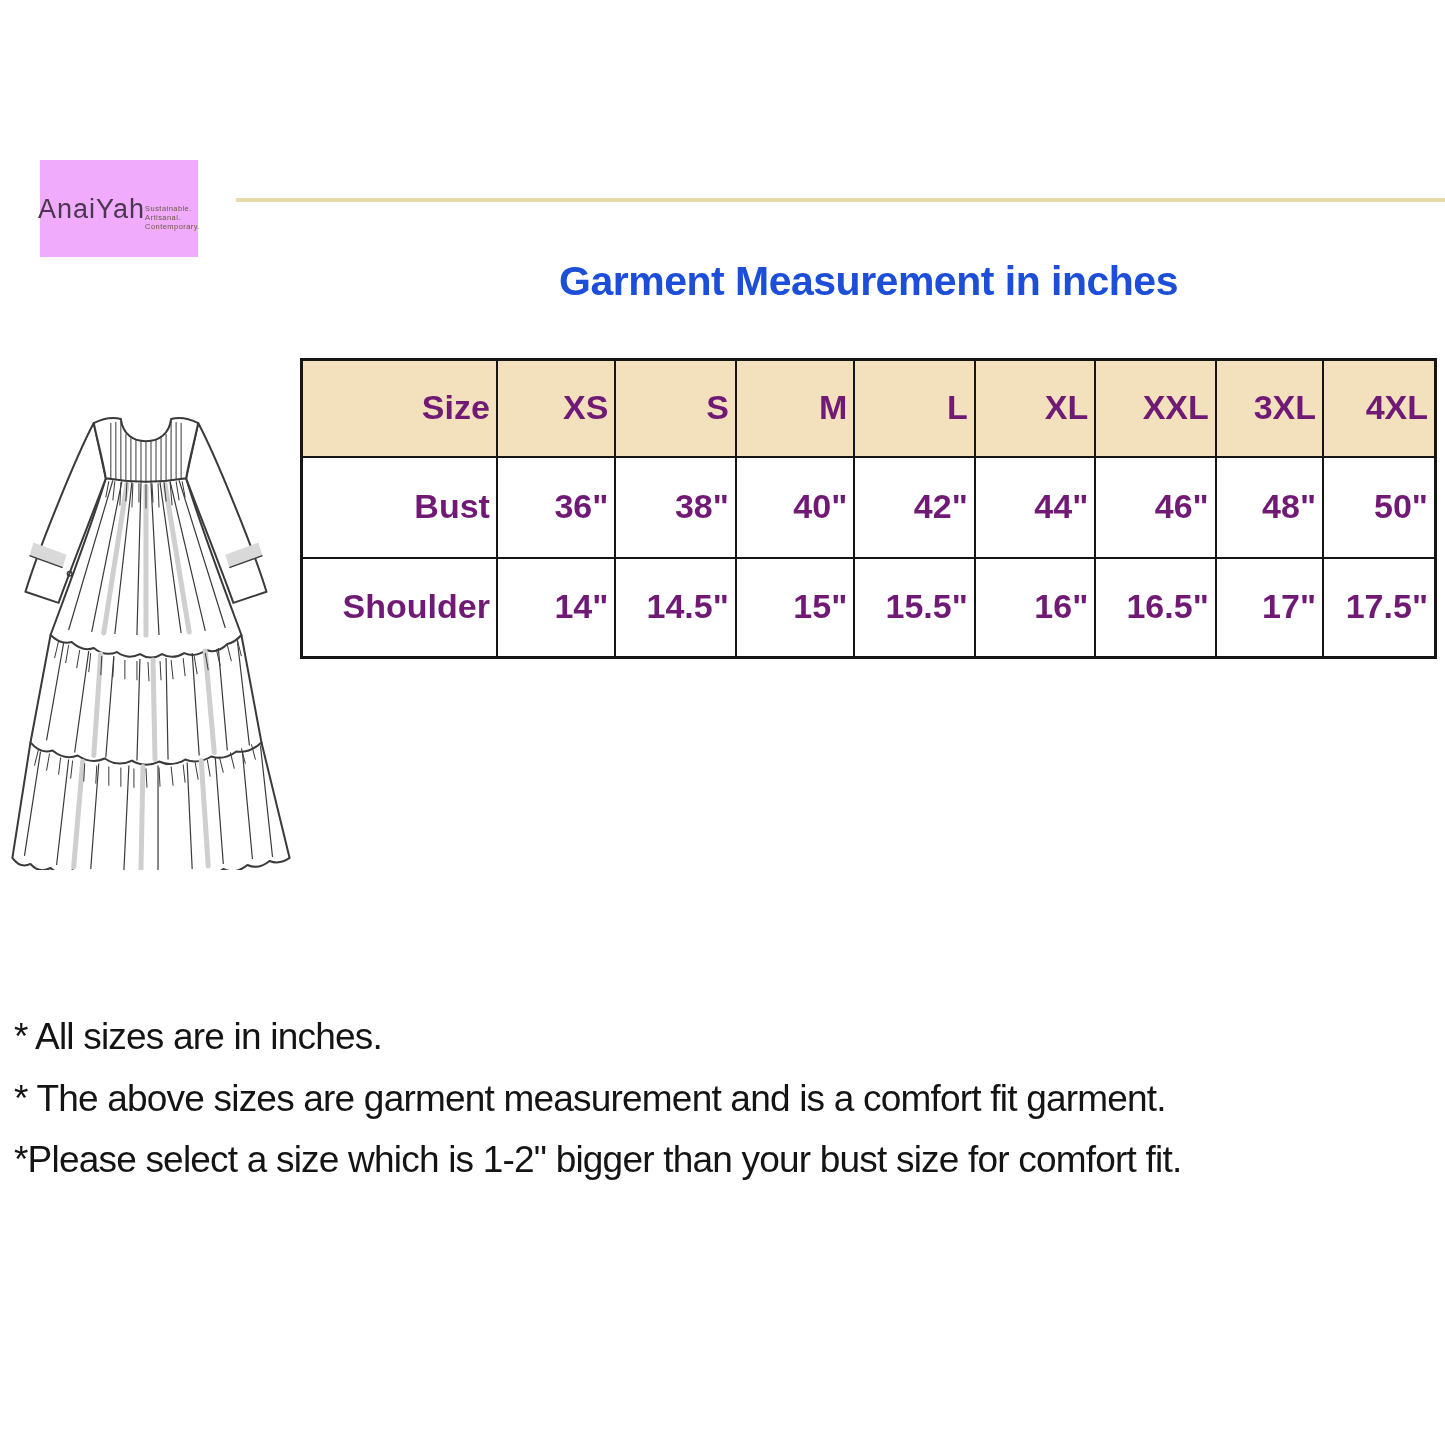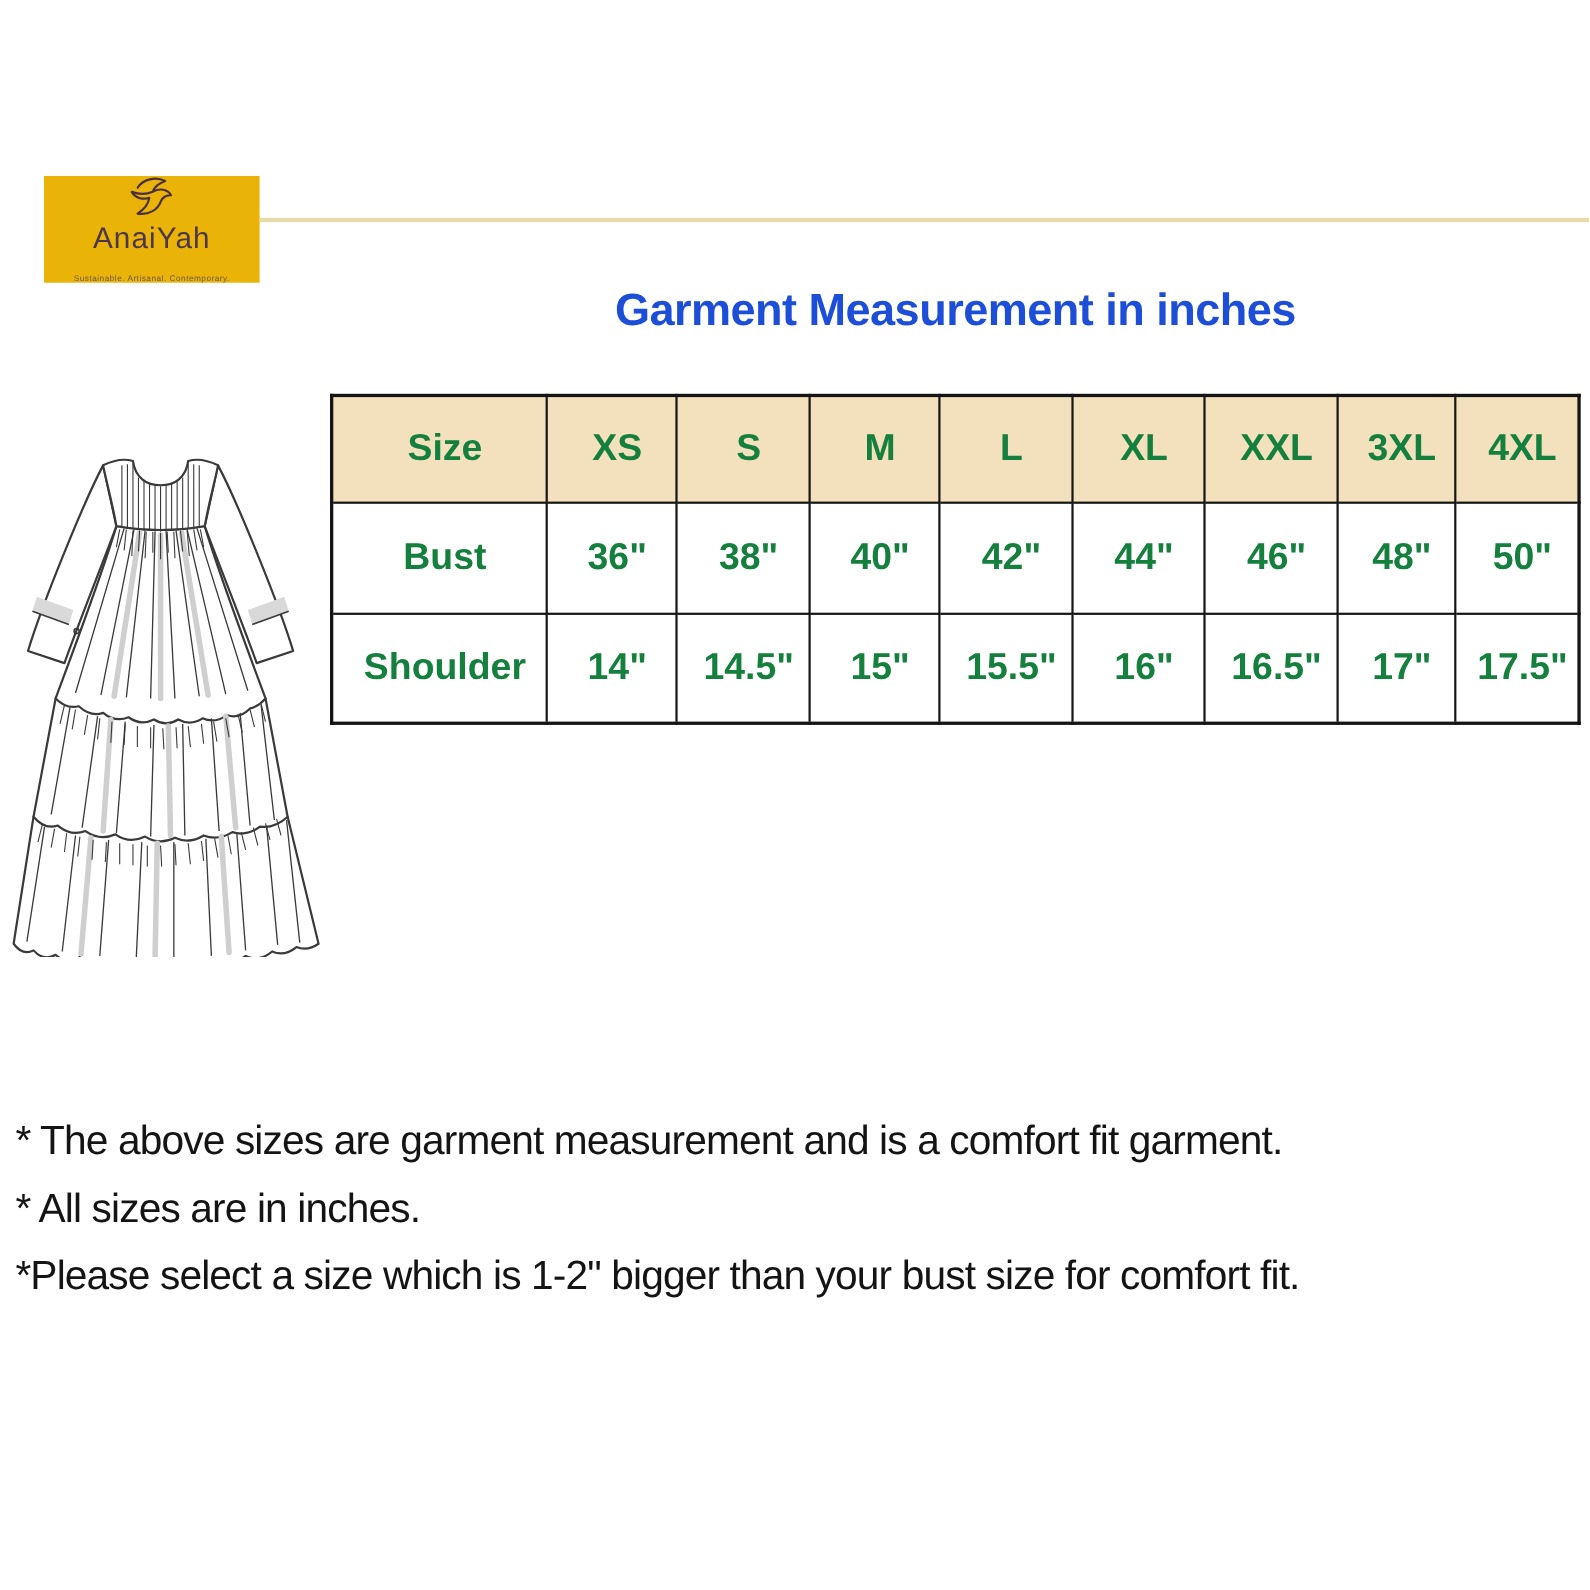--- a/index.html
+++ b/index.html
@@ -1,44 +1,44 @@
 <!DOCTYPE html>
 <html><head>
 <meta charset="utf-8">
 <style>
   * { margin:0; padding:0; box-sizing:border-box; }
   html,body { width:1445px; height:1445px; background:#ffffff;
               font-family:"Liberation Sans", sans-serif; color:#161616; }
   .stage { position:relative; width:1445px; height:1445px; background:#fff; overflow:hidden; }
 
   
-  .logo-box { position:absolute; left:40px; top:160px; width:196px; height:97px;
-              background:#eab308; display:flex; flex-direction:column;
+  .logo-box { position:absolute; left:40px; top:160px; width:158px; height:97px;
+              background:#f0abfc; display:flex; flex-direction:row;
               align-items:center; justify-content:center; }
   .logo-bird { width:50px; height:44px; margin-bottom:1px; }
   .brand-name { font-size:27px; letter-spacing:1px; color:#4B3550; font-weight:400; line-height:28px; }
   .brand-tagline { font-size:7.5px; letter-spacing:.45px; color:#6C5A49; margin-top:18px; }
 
   .top-line { position:absolute; left:236px; top:198px; width:1209px; height:4px; background:#E8DBAA; }
 
   
   .page-title { position:absolute; left:300px; top:258px; width:1137px;
                 text-align:center; font-size:41px; font-weight:700; color:#1d4ed8;
                 letter-spacing:-.5px; }
 
   
   .dress { position:absolute; left:8px; top:410px; width:288px; height:460px; }
 
   
   table.size-chart { position:absolute; left:300px; top:358px; width:1137px;
                      border-collapse:collapse; table-layout:fixed;
                      border:3px solid #151515; }
-  .size-chart th, .size-chart td { border:2.5px solid #151515; text-align:center;
+  .size-chart th, .size-chart td { border:2.5px solid #151515; text-align:right;
                      vertical-align:middle; padding:0 6px 0 16px;
-                     font-size:34px; font-weight:700; color:#15803d; line-height:1.35; }
+                     font-size:34px; font-weight:700; color:#701a75; line-height:1.35; }
   .size-chart thead th { background:#F2E1BC; }
   tr.rh0 { height:97px; } tr.rh1 { height:101px; } tr.rh2 { height:100px; }
   tr.rh3 { height:139px; } tr.rh4 { height:141px; }
 
   
   .notes { position:absolute; left:14px; top:1006px; width:1424px; }
   .note-line { font-size:37px; line-height:61.5px; letter-spacing:-.8px; color:#141414;
                white-space:nowrap; }
 </style>
 </head>
@@ -143,18 +143,18 @@
         <td>15.5"</td>
         <td>16"</td>
         <td>16.5"</td>
         <td>17"</td>
         <td>17.5"</td>
       </tr>
     </tbody>
   </table>
 
   <div class="notes">
+    <div class="note-line">* All sizes are in inches.</div>
     <div class="note-line">* The above sizes are garment measurement and is a comfort fit garment.</div>
-    <div class="note-line">* All sizes are in inches.</div>
     <div class="note-line">*Please select a size which is 1-2" bigger than your bust size for comfort fit.</div>
   </div>
 
 </div>
 
 </body></html>

